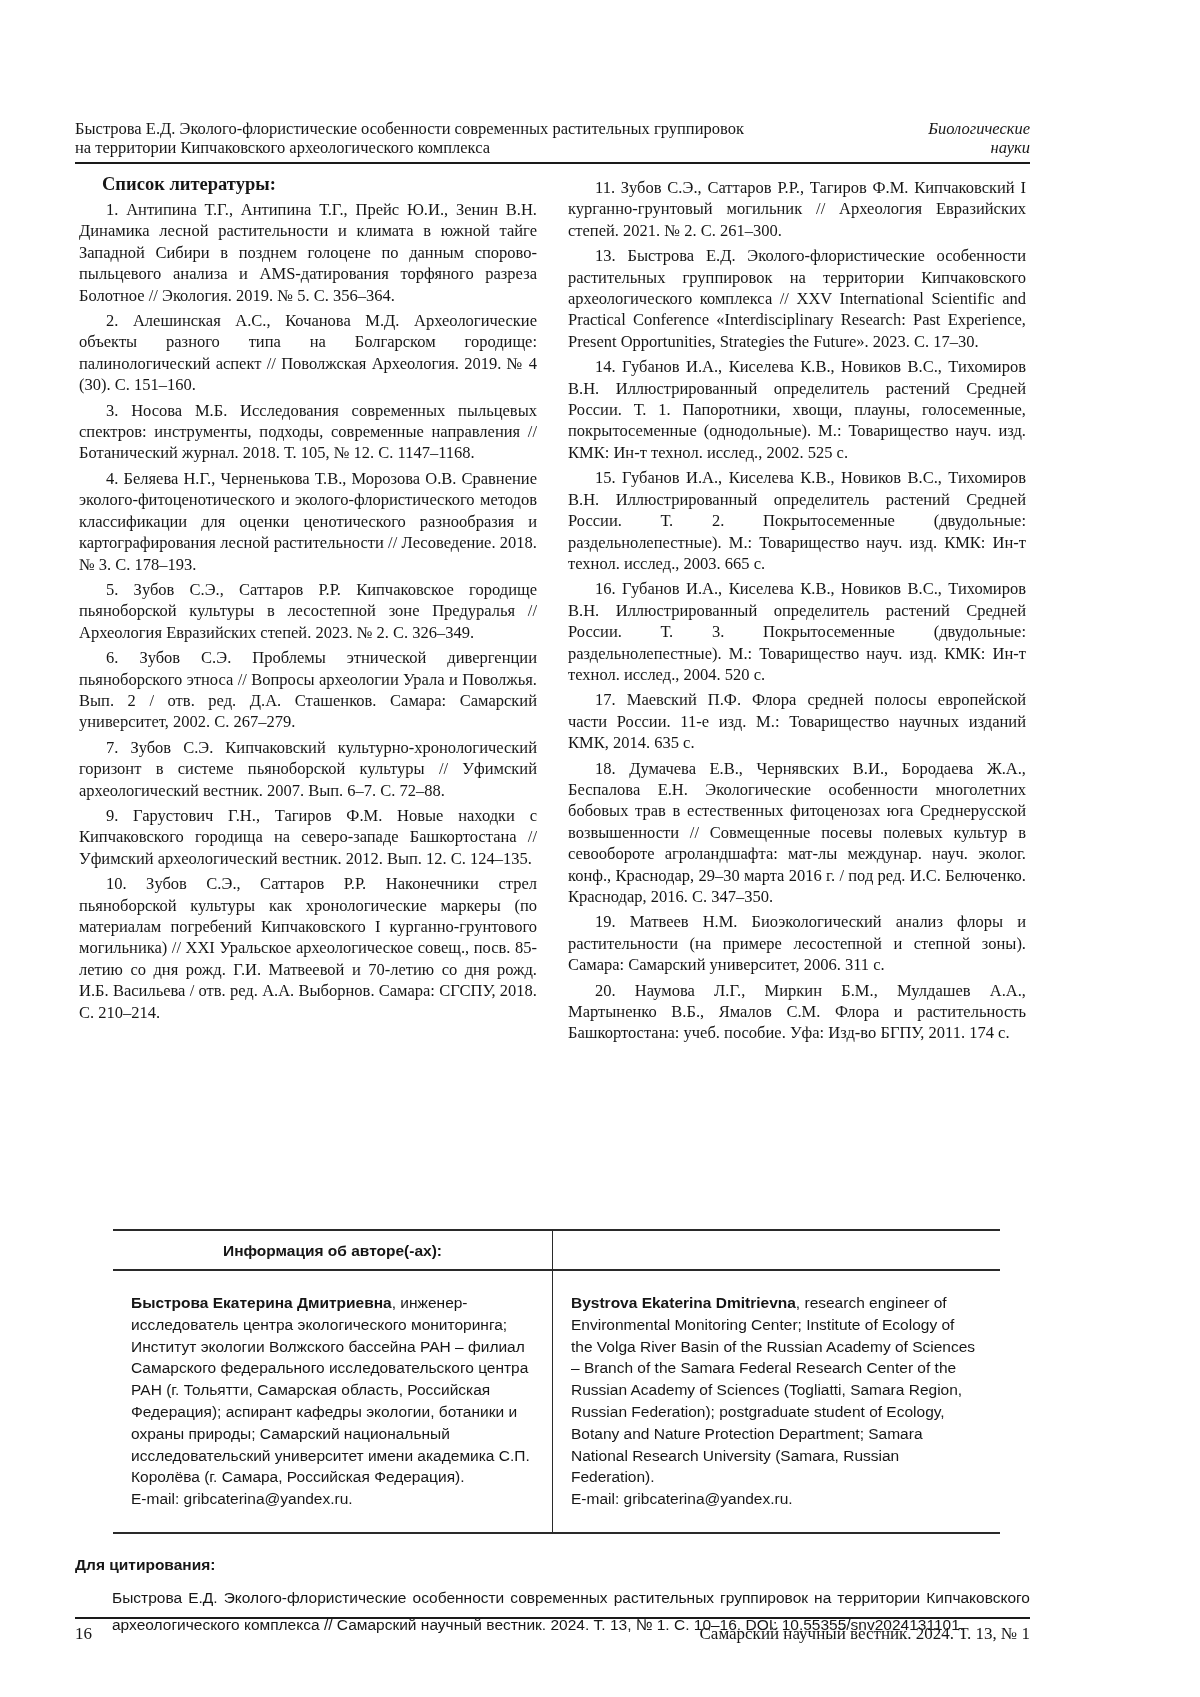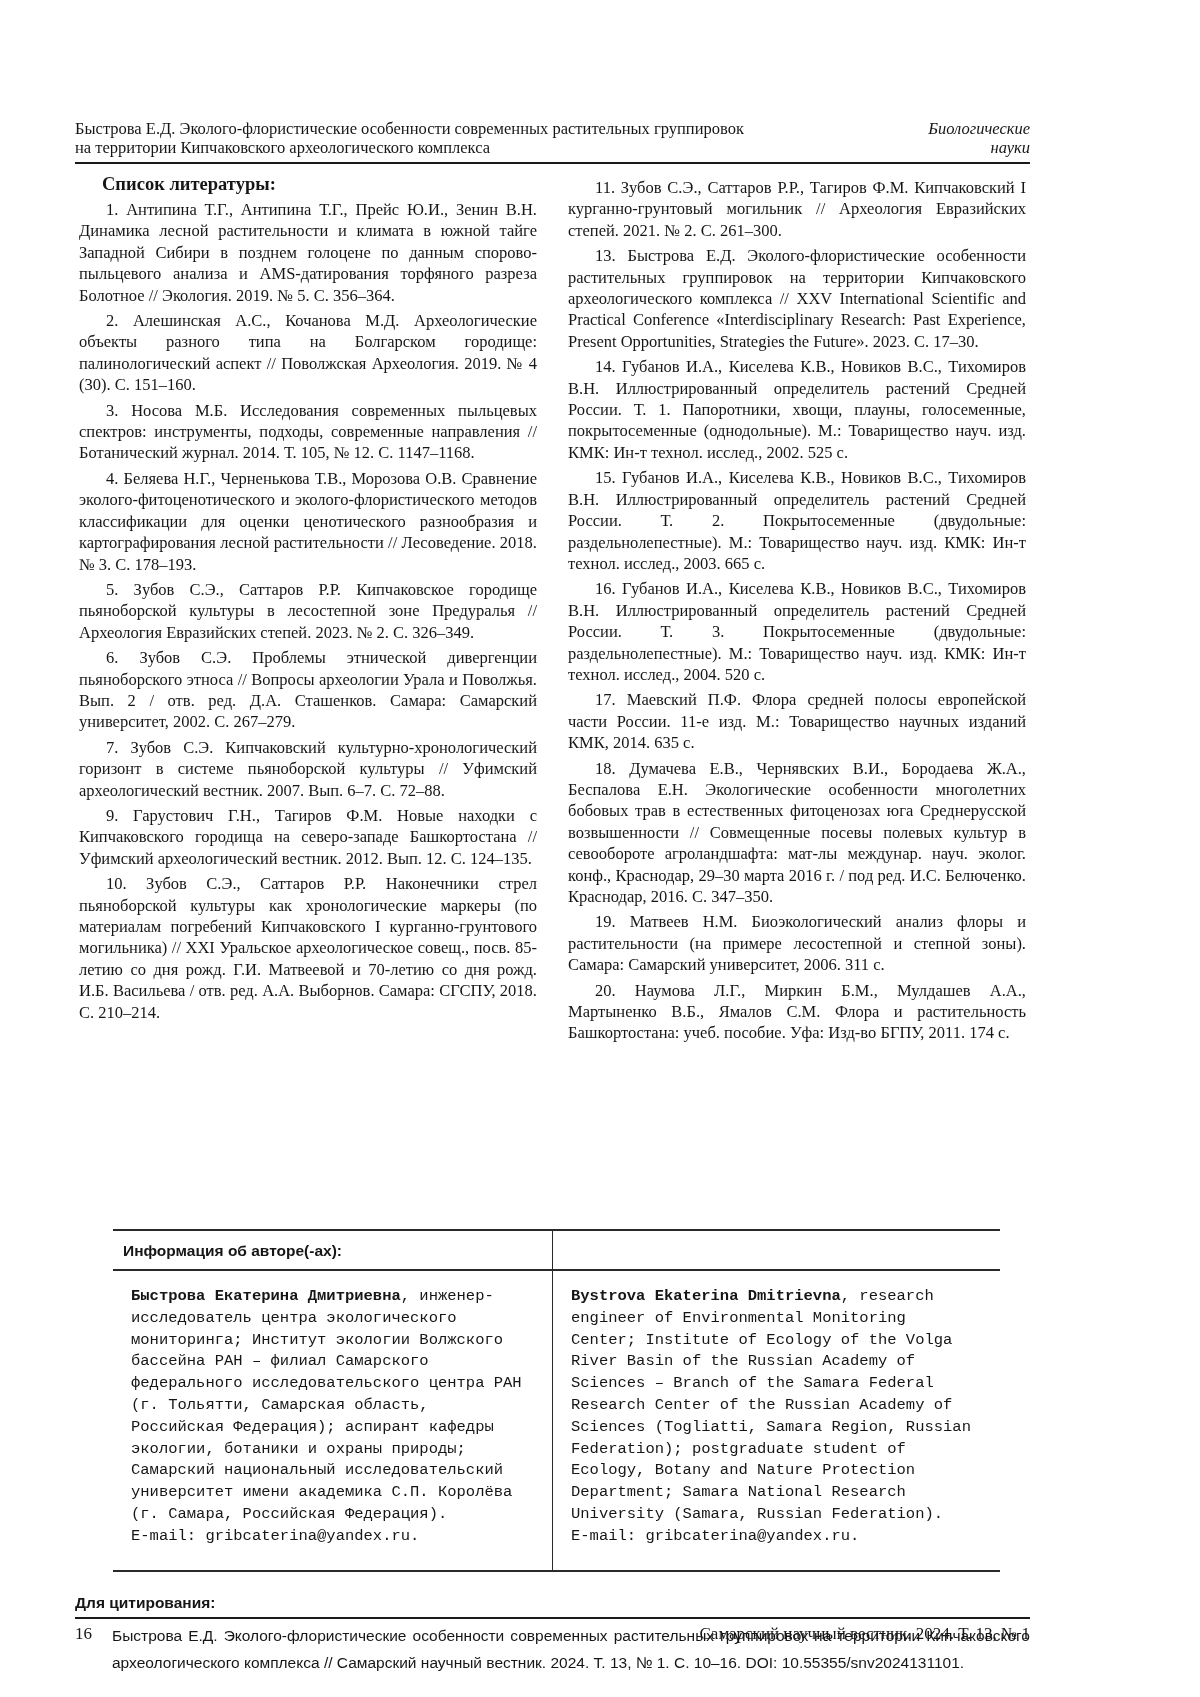--- a/index.html
+++ b/index.html
@@ -13,42 +13,42 @@
   
   .running-head {
     padding-top:57px; padding-bottom:5px;
     border-bottom:2.5px solid #1a1a1a;
     display:flex; justify-content:space-between; align-items:flex-end;
     font-size:16.5px; line-height:19px;
   }
   .rh-right { font-style:italic; text-align:right; white-space:nowrap;margin-top:47px; }
 
   
-  .columns { margin-top:9px; display:flex; gap:16px; min-height:1020px;justify-content:space-between; }
+  .columns { margin-top:9px; display:flex; gap:23px; min-height:1020px; }
   .col { width:466px; }
   .refs-heading {
     font-size:18.5px; font-weight:bold; margin:1px 0 1px 0; text-indent:27px;
   }
   .ref-item {
     margin:4px; text-align:justify; text-indent:27px;
     font-size:16.5px; line-height:21.4px;
     hyphens:auto; -webkit-hyphens:auto;
   }
 
   
   .authors-table {
     margin:36px 0 0 38px; width:887px;
     border-top:2px solid #2a2a2a; border-bottom:2px solid #2a2a2a;
     font-family:"Liberation Sans", sans-serif; font-size:15.5px;
   }
   .at-row { display:grid; grid-template-columns:440px 447px; }
   .at-head { border-bottom:2px solid #2a2a2a; font-weight:bold; }
-  .at-head .at-cell { padding:11px 10px 9px; }
+  .at-head .at-cell { text-align:center; padding:11px 10px 9px; }
   .at-cell-l { border-right:1.6px solid #2a2a2a; }
-  .at-body .at-cell { padding:15px 22px 22px 18px; line-height:21.8px;font-family:Liberation Mono, monospace; }
+  .at-body .at-cell { padding:21px 22px 22px 18px; line-height:21.8px; }
   .author-name { font-weight:bold; }
   .author-email { margin-top:0; }
 
   
   .citation { margin-top:22px; font-family:"Liberation Sans", sans-serif; }
   .cit-label { font-weight:bold; font-size:15.5px; }
   .cit-text {
     margin:10px 0 0 37px; font-size:15.5px; line-height:27.5px;
     text-align:justify;
   }
@@ -76,21 +76,21 @@
       <div>науки</div>
     </div>
   </header>
 
   <main class="columns">
     <div class="col">
       <h2 class="refs-heading">Список литературы:</h2>
       <div>
           <p class="ref-item">1. Антипина Т.Г., Антипина Т.Г., Прейс Ю.И., Зенин В.Н. Динамика лесной растительности и климата в южной тайге Западной Сибири в позднем голоцене по данным спорово-пыльцевого анализа и AMS-датирования торфяного разреза Болотное // Экология. 2019. № 5. С. 356–364.</p>
           <p class="ref-item">2. Алешинская А.С., Кочанова М.Д. Археологические объекты разного типа на Болгарском городище: палинологический аспект // Поволжская Археология. 2019. № 4 (30). С. 151–160.</p>
-          <p class="ref-item">3. Носова М.Б. Исследования современных пыльцевых спектров: инструменты, подходы, современные направления // Ботанический журнал. 2014. Т. 105, № 12. С. 1147–1168.</p>
+          <p class="ref-item">3. Носова М.Б. Исследования современных пыльцевых спектров: инструменты, подходы, современные направления // Ботанический журнал. 2018. Т. 105, № 12. С. 1147–1168.</p>
           <p class="ref-item">4. Беляева Н.Г., Черненькова Т.В., Морозова О.В. Сравнение эколого-фитоценотического и эколого-флористического методов классификации для оценки ценотического разнообразия и картографирования лесной растительности // Лесоведение. 2018. № 3. С. 178–193.</p>
           <p class="ref-item">5. Зубов С.Э., Саттаров Р.Р. Кипчаковское городище пьяноборской культуры в лесостепной зоне Предуралья // Археология Евразийских степей. 2023. № 2. С. 326–349.</p>
           <p class="ref-item">6. Зубов С.Э. Проблемы этнической дивергенции пьяноборского этноса // Вопросы археологии Урала и Поволжья. Вып. 2 / отв. ред. Д.А. Сташенков. Самара: Самарский университет, 2002. С. 267–279.</p>
           <p class="ref-item">7. Зубов С.Э. Кипчаковский культурно-хронологический горизонт в системе пьяноборской культуры // Уфимский археологический вестник. 2007. Вып. 6–7. С. 72–88.</p>
           <p class="ref-item">9. Гарустович Г.Н., Тагиров Ф.М. Новые находки с Кипчаковского городища на северо-западе Башкортостана // Уфимский археологический вестник. 2012. Вып. 12. С. 124–135.</p>
           <p class="ref-item">10. Зубов С.Э., Саттаров Р.Р. Наконечники стрел пьяноборской культуры как хронологические маркеры (по материалам погребений Кипчаковского I курганно-грунтового могильника) // XXI Уральское археологическое совещ., посв. 85-летию со дня рожд. Г.И. Матвеевой и 70-летию со дня рожд. И.Б. Васильева / отв. ред. А.А. Выборнов. Самара: СГСПУ, 2018. С. 210–214.</p>
         </div>
     </div>
     <div class="col">
       <div>

